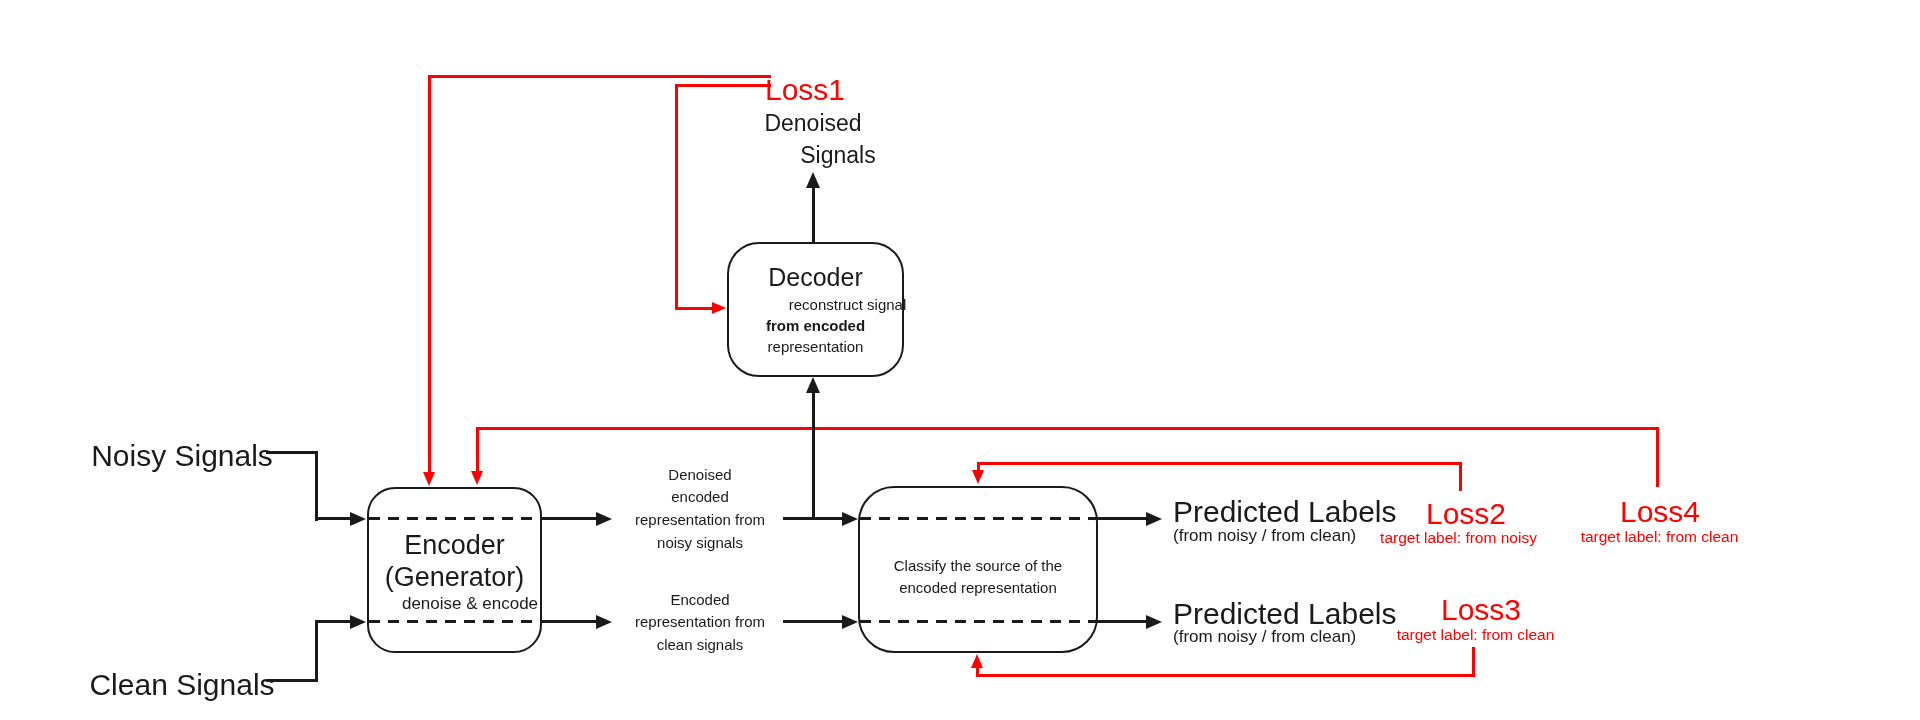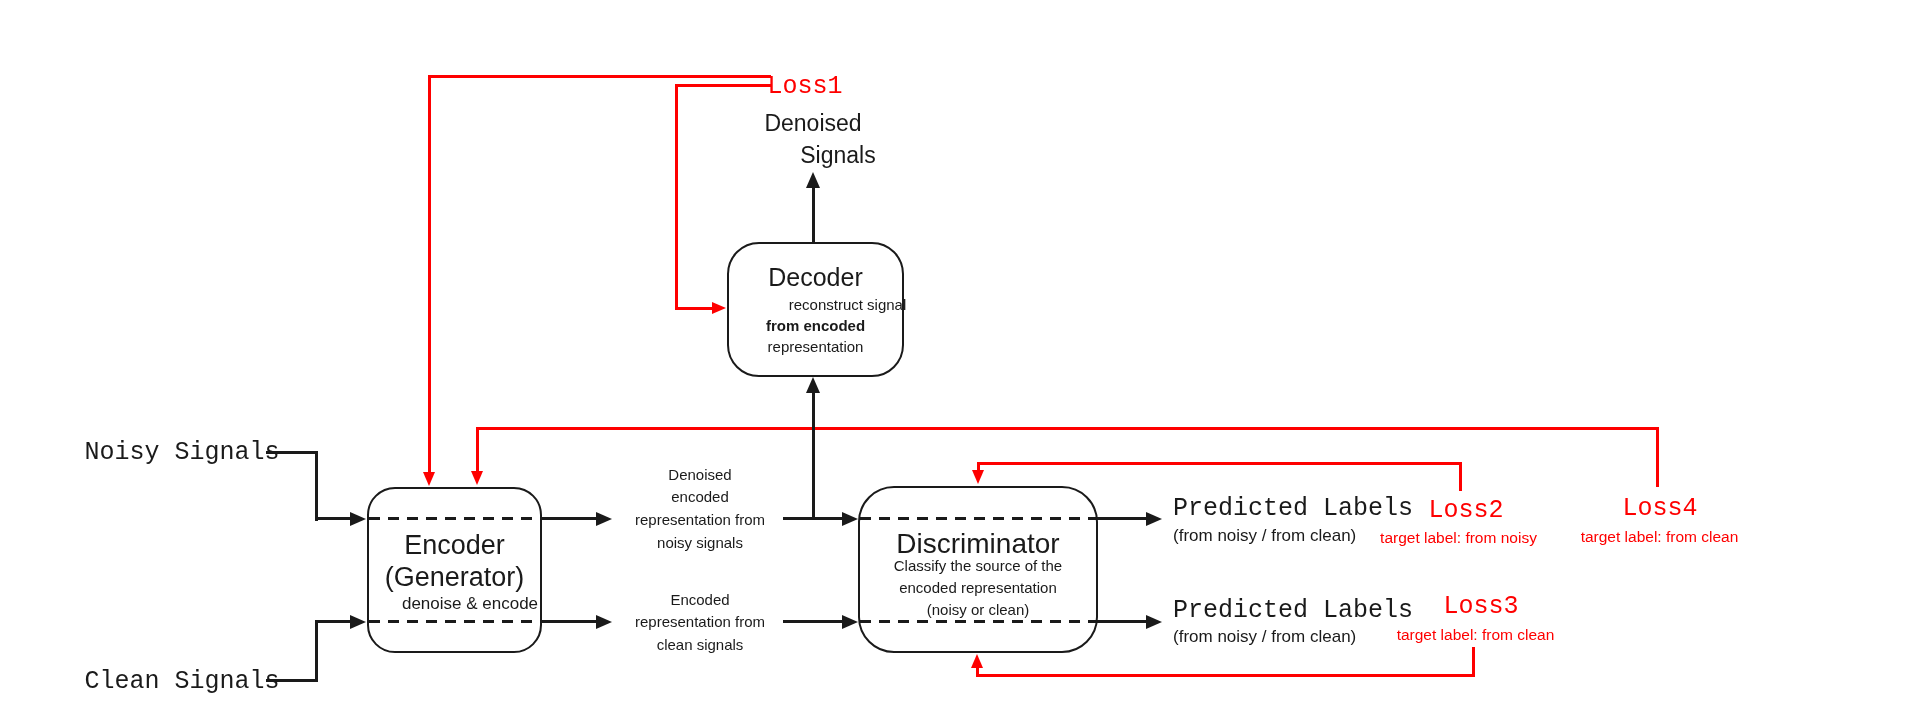--- a/index.html
+++ b/index.html
@@ -18,21 +18,21 @@
   
   .arr{position:absolute;width:0;height:0;}
   .arr.r{border-top:7px solid transparent;border-bottom:7px solid transparent;border-left:16px solid #1a1a1a;}
   .arr.u{border-left:7px solid transparent;border-right:7px solid transparent;border-bottom:16px solid #1a1a1a;}
   .arr.red.r{border-top:6px solid transparent;border-bottom:6px solid transparent;border-left:14px solid #fe0000;}
   .arr.red.d{border-left:6px solid transparent;border-right:6px solid transparent;border-top:14px solid #fe0000;border-bottom:none;border-left-style:solid;}
   .arr.red.u{border-left:6px solid transparent;border-right:6px solid transparent;border-bottom:14px solid #fe0000;border-top:none;}
   
   .t{position:absolute;text-align:center;line-height:1.25;}
   .t.left{text-align:left;}
-  .big{font-size:25px;font-family:Liberation Mono, monospace;}
+  .big{font-size:30px;}
   .mid{font-size:15px;}
   .red-t{color:#fe0000;}
   .enc-title{font-size:27px;}
   .disc-title{font-size:28px;}
   .dec-title{font-size:25px;}
   .boxsub{font-size:15px;line-height:22px;}
   .enc-sub{font-size:17px;}
   .pred-sub{font-size:17px;}
   .loss-sub{font-size:15.5px;}
 </style>
@@ -135,24 +135,22 @@
 
   <div class="box" style="left:727px;top:242px;width:177px;height:135px;border-radius:32px;"></div>
   <div class="t dec-title" style="left:727px;top:262px;width:177px;">Decoder</div>
   <div class="t boxsub" style="left:727px;top:294px;width:177px;padding-left:32px;">reconstruct signal</div>
   <div class="t boxsub" style="left:727px;top:315px;width:177px;font-weight:bold;">from encoded</div>
   <div class="t boxsub" style="left:727px;top:336px;width:177px;">representation</div>
 
   <div class="box" style="left:858px;top:486px;width:240px;height:167px;border-radius:36px;"></div>
   <div class="dash" style="left:860px;top:517px;width:236px;"></div>
   <div class="dash" style="left:860px;top:620px;width:236px;"></div>
-  <div class="t disc-title" style="left:858px;top:526px;width:240px;">Discriminator</div>
   <div class="t boxsub" style="left:848px;top:555px;width:260px;">Classify the source  of the</div>
   <div class="t boxsub" style="left:848px;top:577px;width:260px;">encoded representation</div>
-  <div class="t boxsub" style="left:848px;top:599px;width:260px;">(noisy or clean)</div>
 
   <div class="t big" style="left:82px;top:437px;width:200px;">Noisy Signals</div>
   <div class="t big" style="left:82px;top:666px;width:200px;">Clean Signals</div>
 
   <div>
     <div class="t" style="left:723px;top:109px;width:180px;font-size:23px;">Denoised</div>
     <div class="t" style="left:748px;top:141px;width:180px;font-size:23px;">Signals</div>
   </div>
 
   <div>

